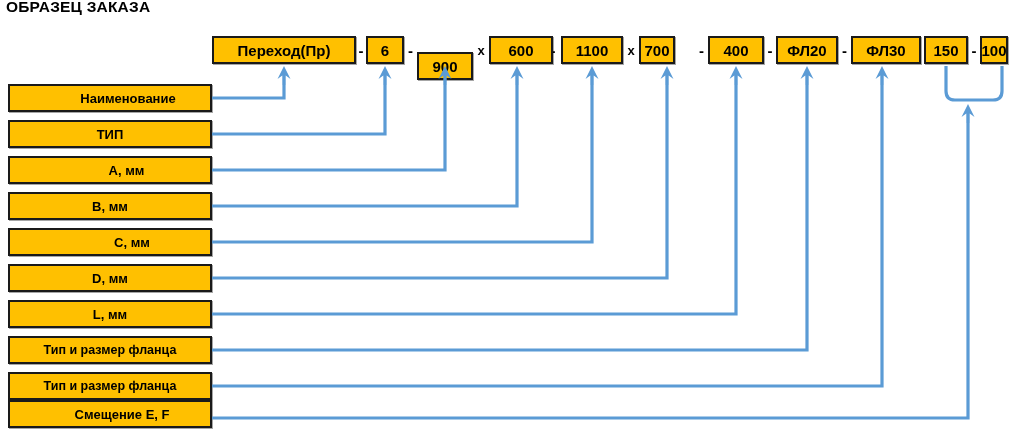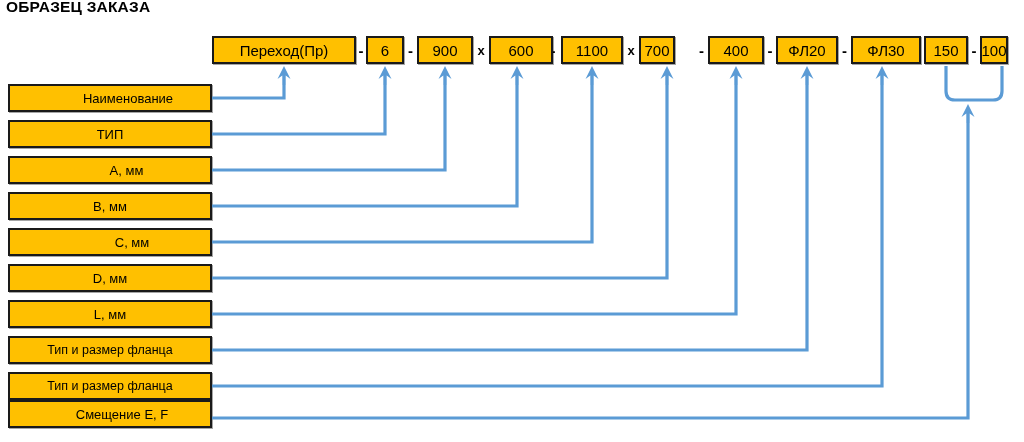--- a/index.html
+++ b/index.html
@@ -25,21 +25,21 @@
   
   .box{
     position:absolute;
     box-sizing:border-box;
     background:#FFC000;
     border:2px solid #1a1a1a;
     display:flex;
     align-items:center;
     justify-content:center;
     color:#000000;
-    font-weight:normal;
+    font-weight:bold;
     white-space:nowrap;
     box-shadow:1px 1px 0 rgba(0,0,0,.35);
   }
 
   
   .code-box{
     height:28px;
     font-size:15px;
     top:36px;
   }
@@ -97,21 +97,21 @@
       <div class="sep" style="left: 695px; width: 13px;">-</div>
       <div class="sep" style="left: 764px; width: 12px;">-</div>
       <div class="sep" style="left: 838px; width: 13px;">-</div>
       <div class="sep" style="left: 913px; width: 11px;">-</div>
       <div class="sep" style="left: 968px; width: 12px;">-</div>
     </div>
 
   <div id="code-boxes">
       <div class="box code-box" style="left: 212px; width: 144px;">Переход(Пр)</div>
       <div class="box code-box" style="left: 366px; width: 38px;">6</div>
-      <div class="box code-box" style="left: 417px; width: 56px;">900</div>
+      <div class="box code-box" style="left: 417px; width: 56px; margin-top: 16px;">900</div>
       <div class="box code-box" style="left: 489px; width: 64px;">600</div>
       <div class="box code-box" style="left: 561px; width: 62px;">1100</div>
       <div class="box code-box" style="left: 639px; width: 36px;">700</div>
       <div class="box code-box" style="left: 708px; width: 56px;">400</div>
       <div class="box code-box" style="left: 776px; width: 62px;">ФЛ20</div>
       <div class="box code-box" style="left: 851px; width: 70px;">ФЛ30</div>
       <div class="box code-box" style="left: 924px; width: 44px;">150</div>
       <div class="box code-box" style="left: 980px; width: 28px;">100</div>
     </div>
 

